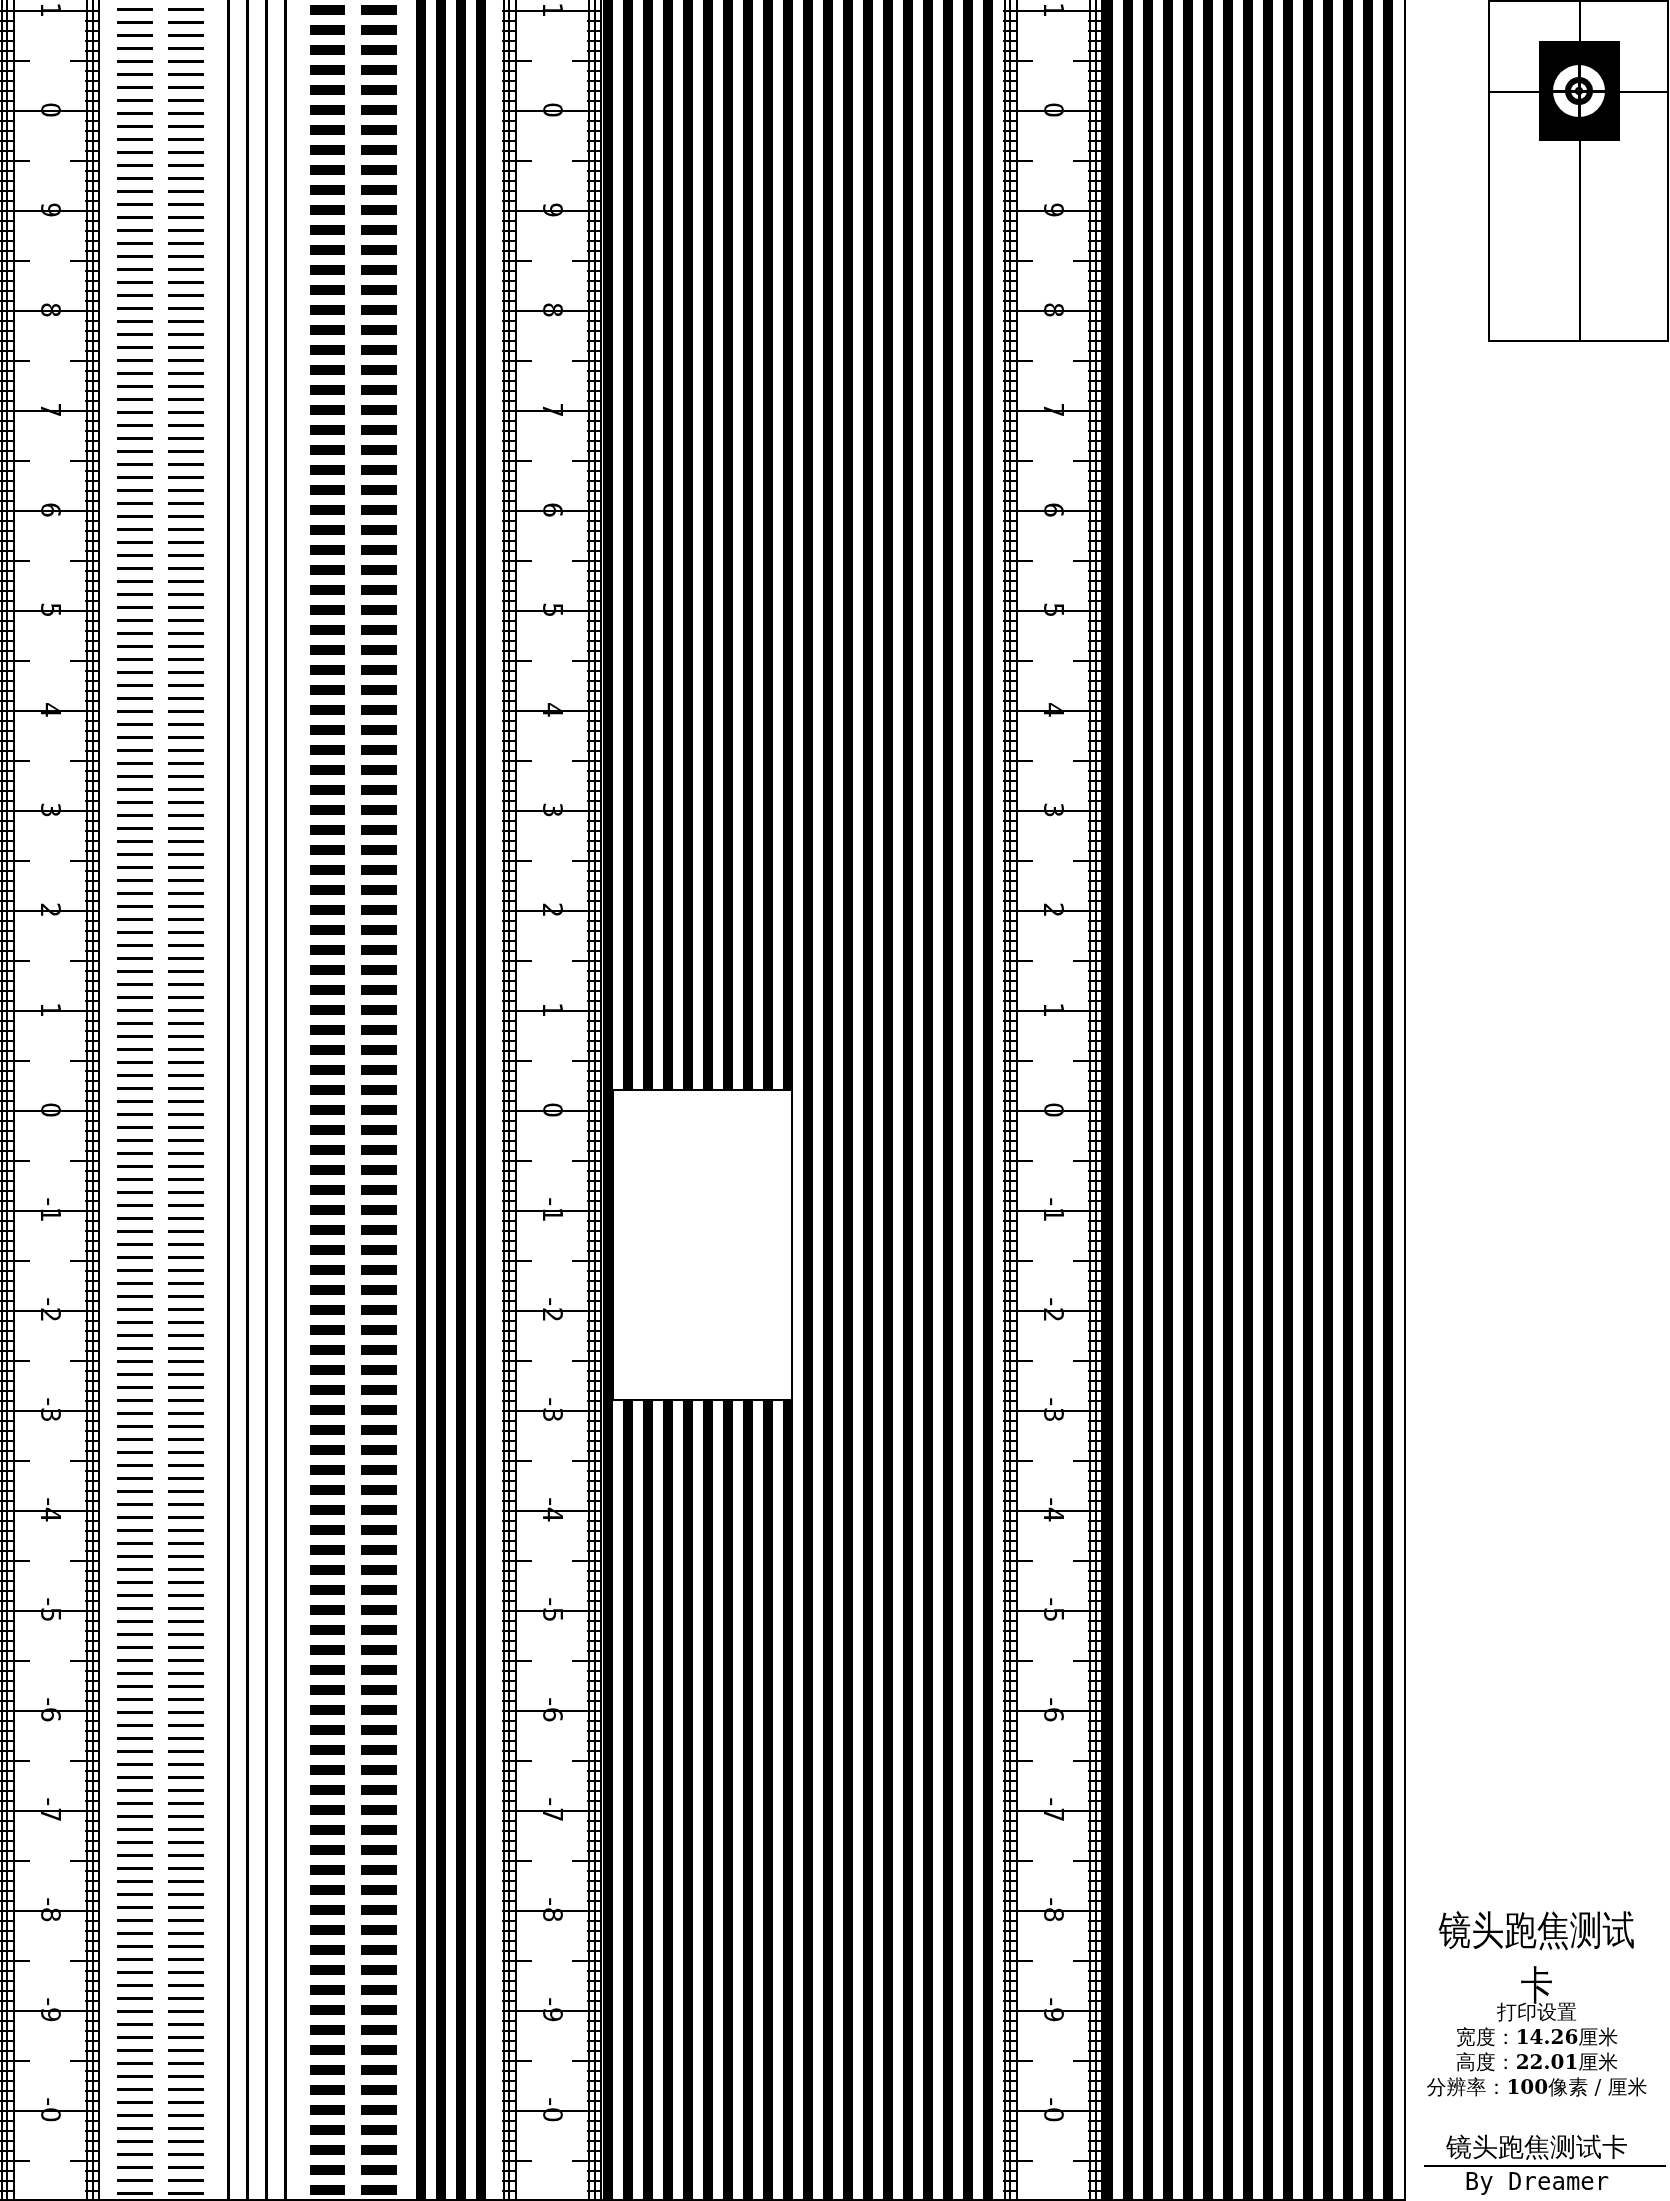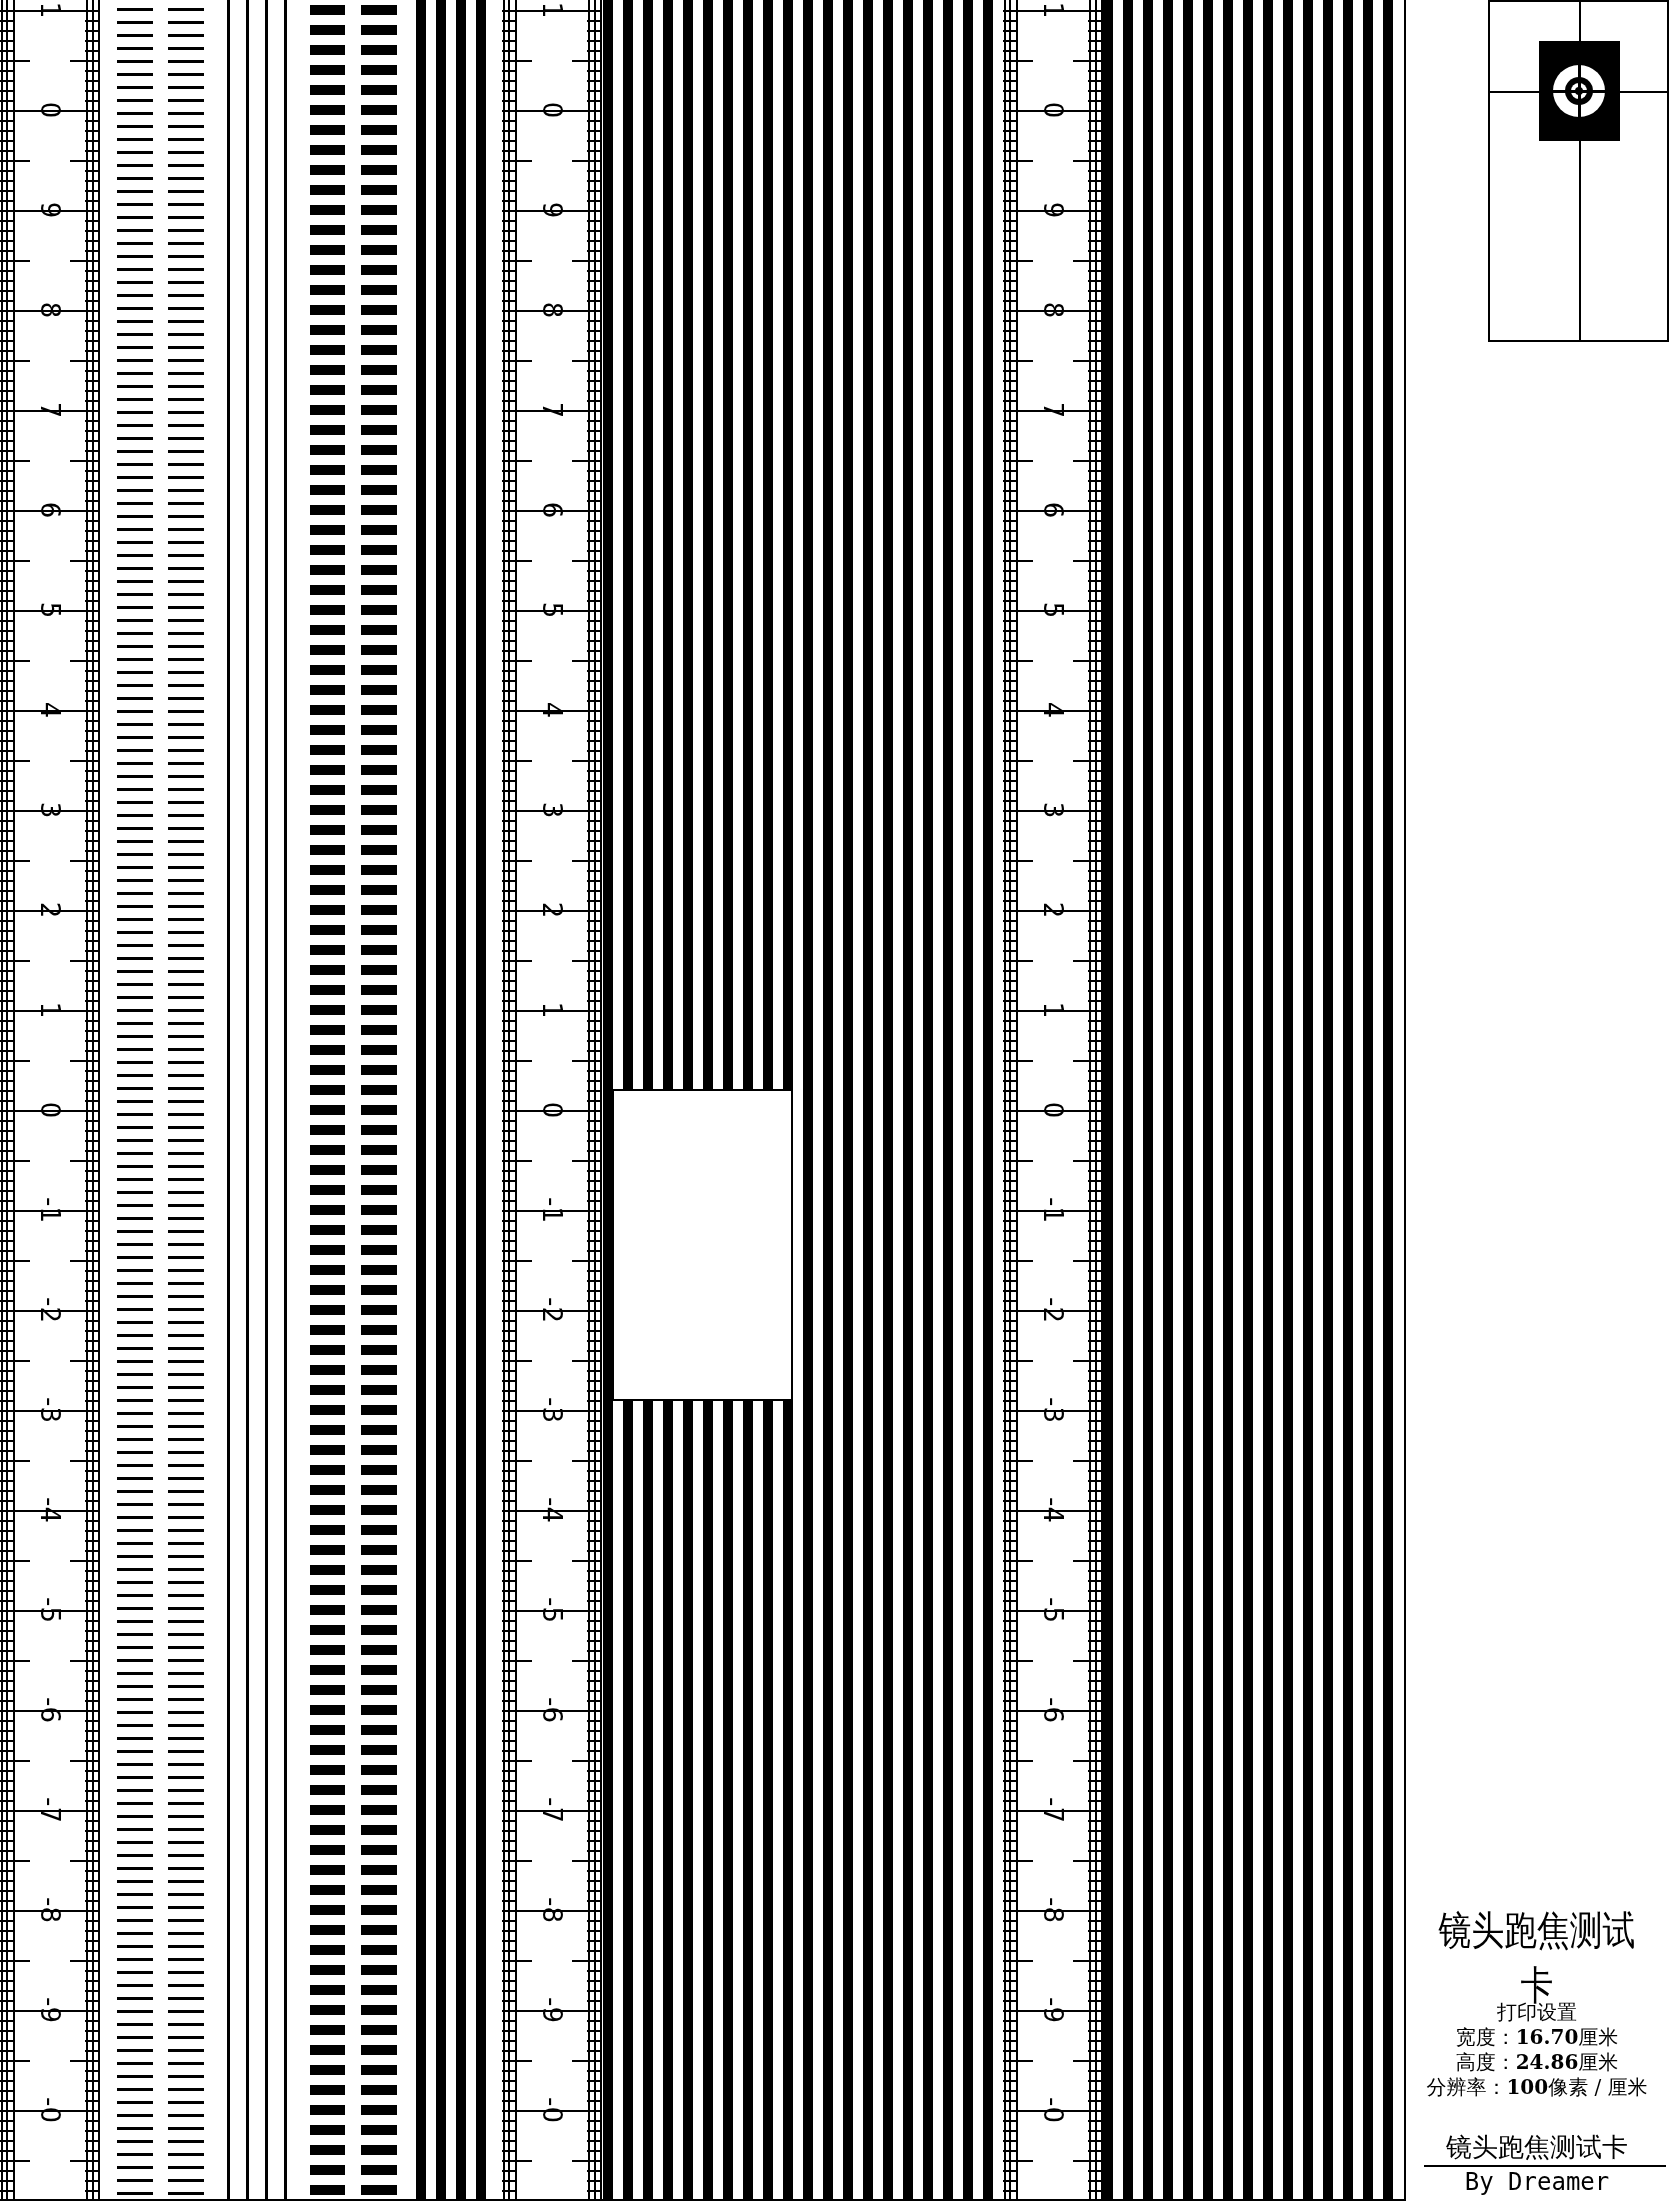--- a/index.html
+++ b/index.html
@@ -1985,19 +1985,19 @@
       <div class="ring3"></div>
       <div class="dot"></div>
     <div class="ch"></div>
       <div class="cv"></div>
   </div>
 </div>
 
 <div class="info info-title">镜头跑焦测试卡</div>
 <div class="info info-settings">
   <div>打印设置</div>
-  <div><span>宽度：</span><b>16.70</b><span>厘米</span></div>
-  <div><span>高度：</span><b>24.86</b><span>厘米</span></div>
+  <div><span>宽度：</span><b>14.26</b><span>厘米</span></div>
+  <div><span>高度：</span><b>22.01</b><span>厘米</span></div>
   <div><span>分辨率：</span><b>100</b><span>像素 / 厘米</span></div>
 </div>
 <div class="info info-sub">镜头跑焦测试卡</div>
 <div class="info-rule"></div>
 <div class="info info-author">By Dreamer</div>
 
 </body></html>

